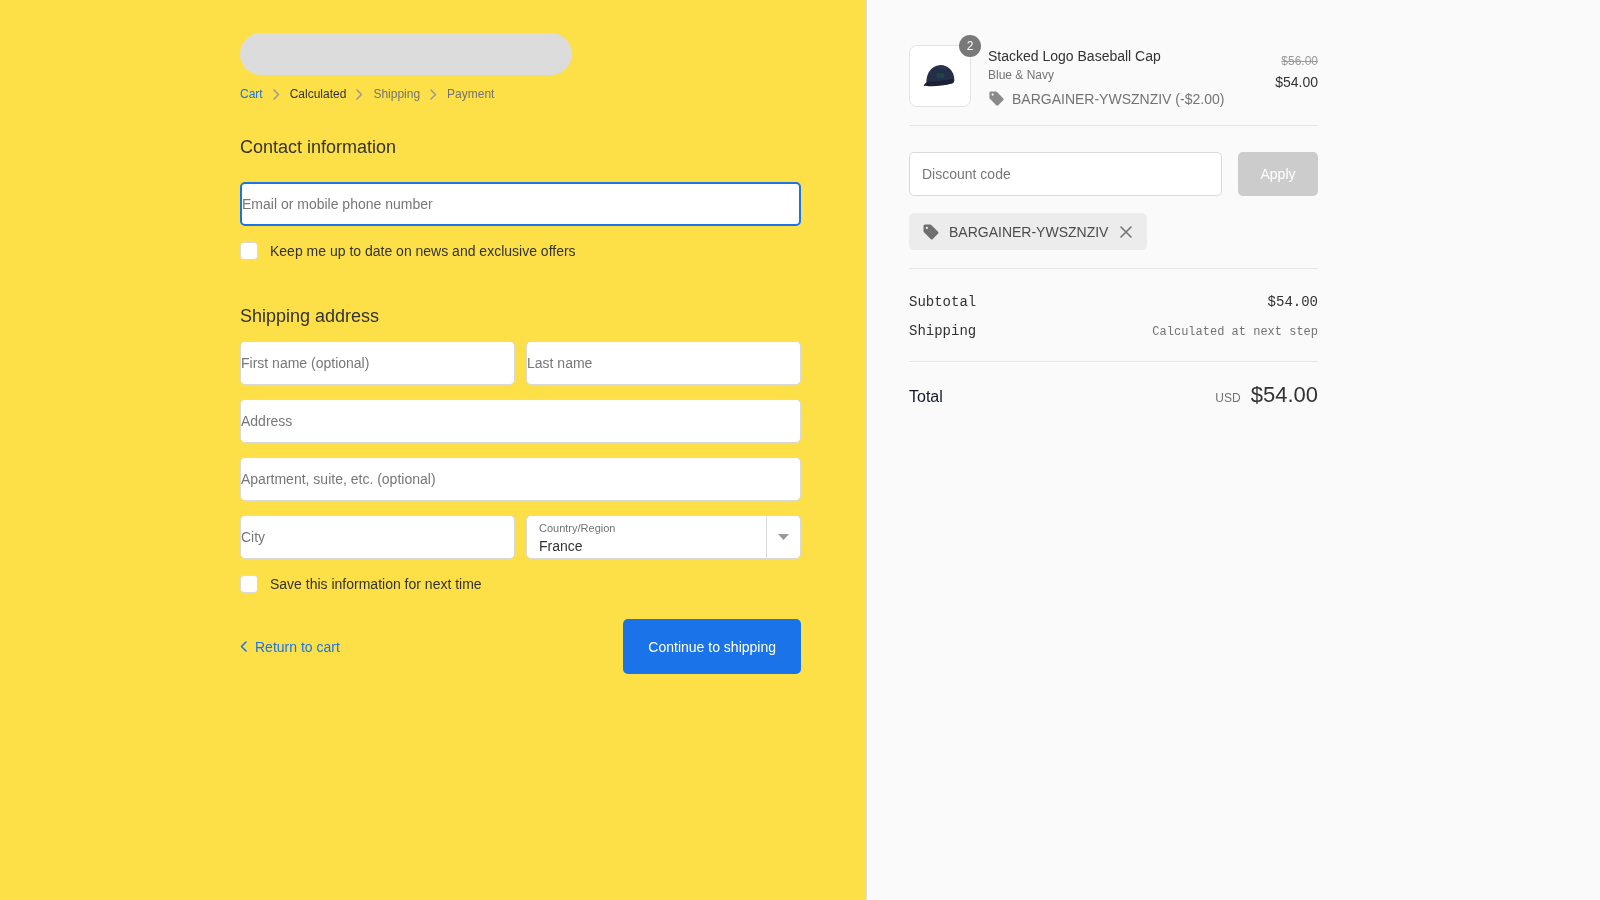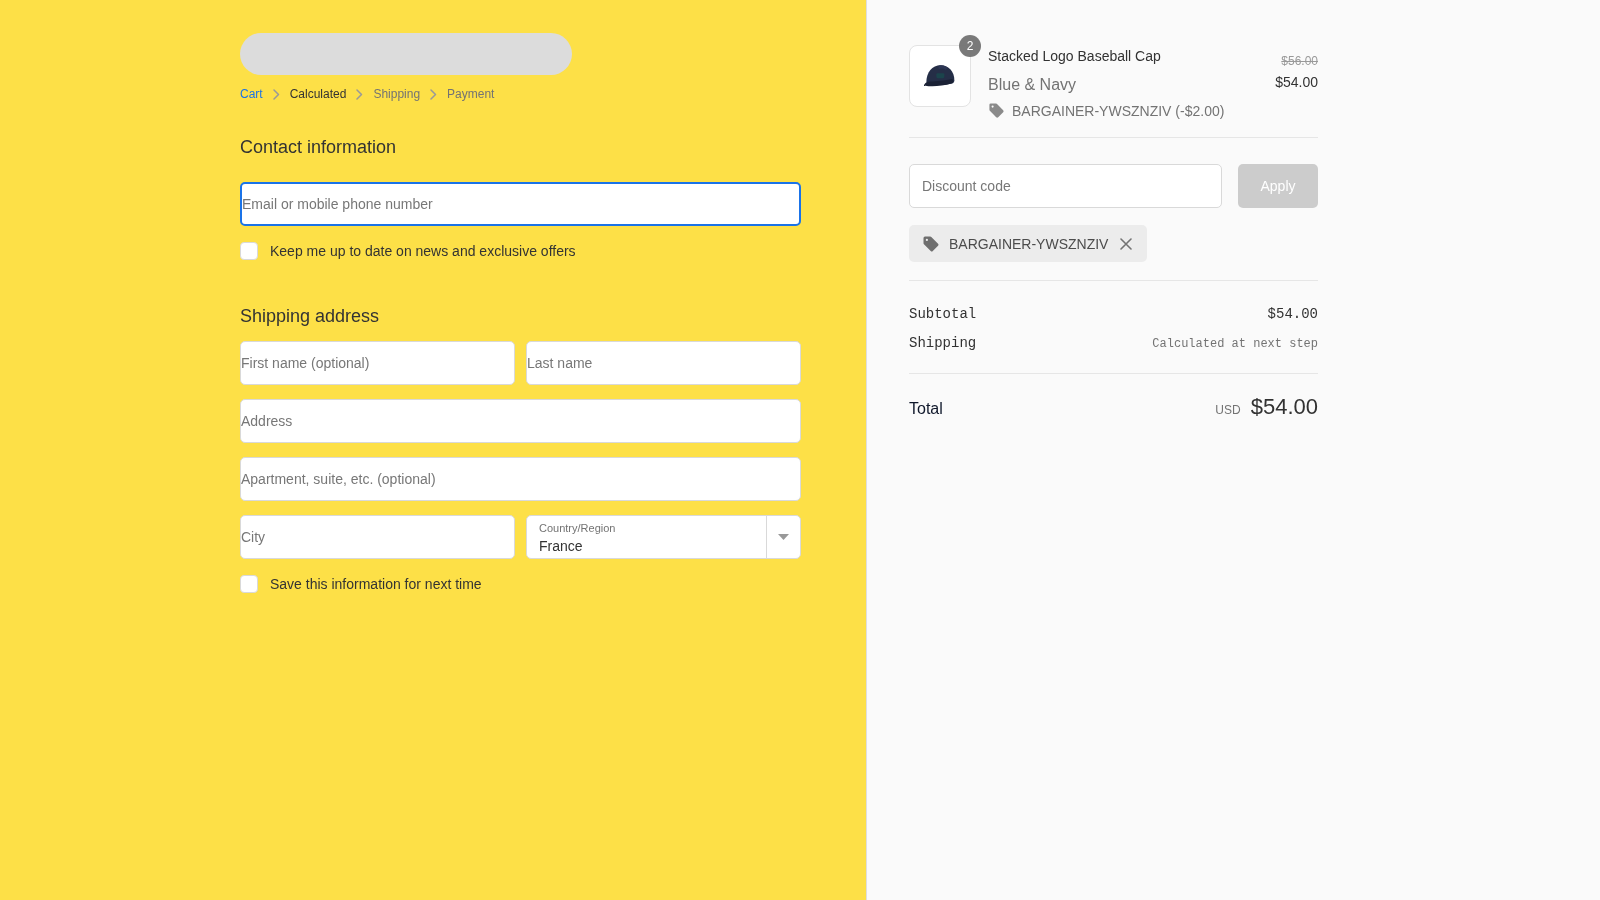--- a/index.html
+++ b/index.html
@@ -61,21 +61,21 @@
   .product-row{display:flex;align-items:flex-start;}
   .thumb-wrap{position:relative;flex:none;}
   .thumb{width:62px;height:62px;border:1px solid #e3e3e3;border-radius:8px;background:#fff;display:flex;align-items:center;justify-content:center;}
   .qty-badge{
     position:absolute;top:-10px;right:-10px;min-width:22px;height:22px;border-radius:11px;
     background:rgba(114,114,114,0.95);color:#fff;font-size:12px;
     display:flex;align-items:center;justify-content:center;padding:0 4px;
   }
   .product-info{flex:1;margin-left:17px;padding-top:3px;min-width:0;}
   .product-title{font-size:14px;color:#323232;}
-  .product-variant{font-size:16px;color:var(--text-gray);margin-top:12px;}
+  .product-variant{font-size:12px;color:var(--text-gray);margin-top:4px;}
   .product-tag{display:flex;align-items:center;gap:7px;margin-top:8px;font-size:14px;color:var(--text-gray);}
   .product-prices{text-align:right;padding-top:9px;margin-left:10px;flex:none;}
   .price-original{font-size:12px;color:#999999;text-decoration:line-through;}
   .price-current{font-size:14px;color:#323232;margin-top:6px;}
   .sb-divider{border-top:1px solid var(--divider);height:0;}
   .sb-divider.d1{margin-top:18px;}
   .sb-divider.d2{margin-top:18px;}
   .sb-divider.d3{margin-top:22px;}
   .discount-row{display:flex;margin-top:26px;}
   .discount-input{flex:1;height:44px;border:1px solid var(--border);border-radius:5px;padding:0 12px;font-size:14px;font-family:inherit;background:#fff;color:var(--text-dark);outline:none;}
@@ -155,20 +155,31 @@
             </svg>
         </span>
       </div>
     </div>
 
     <label class="check-row">
       <span class="checkbox"></span>
       <span class="check-label">Save this information for next time</span>
     </label>
 
+    <div class="footer-row">
+      <a class="return-link">
+        <span style="display:flex;align-items:center;">
+          <svg width="7" height="11" viewBox="0 0 7 11">
+              <path d="M6 1L1.5 5.5L6 10" stroke="#1a73e8" stroke-width="1.5" fill="none" stroke-linecap="round" stroke-linejoin="round"></path>
+            </svg>
+        </span>
+        <span>Return to cart</span>
+      </a>
+      <button class="continue-btn">Continue to shipping</button>
+    </div>
 
     
   </div>
 </main>
 
 <aside class="sidebar">
   <div class="sidebar-inner">
 
     <div class="product-row">
       <div class="thumb-wrap">

